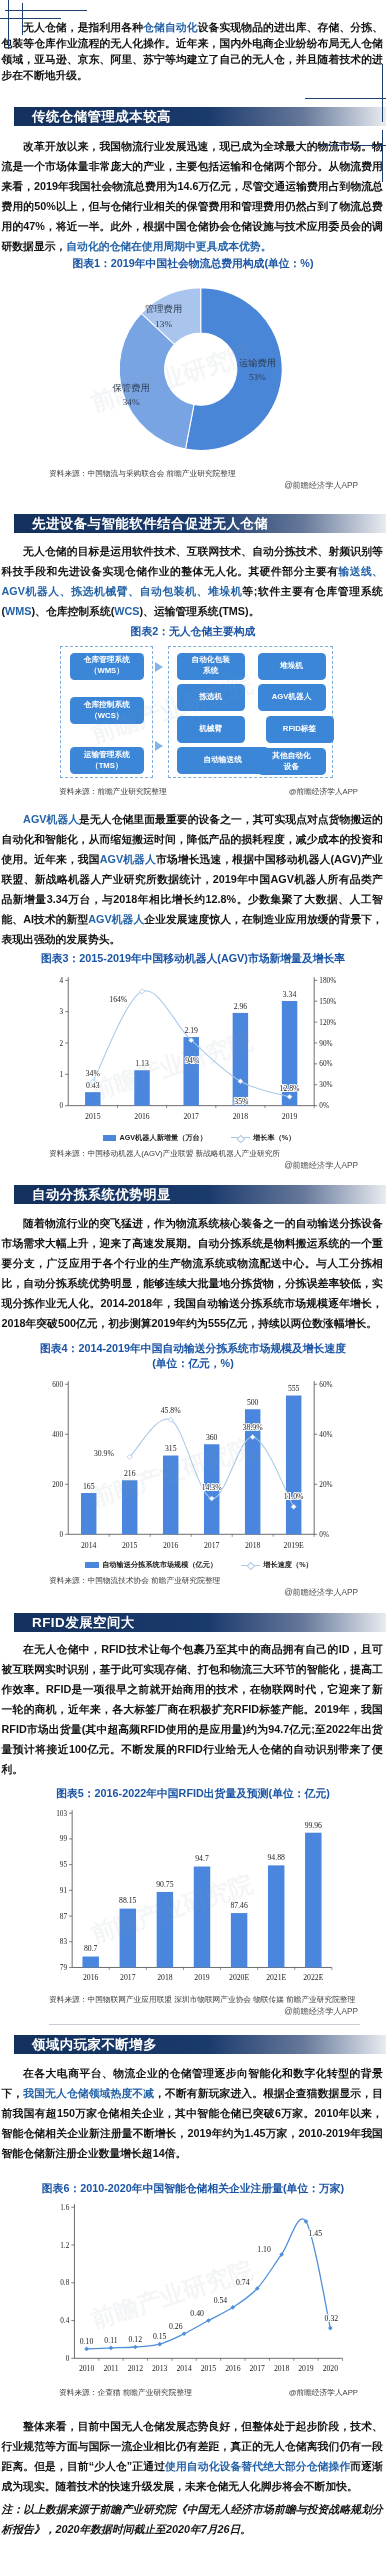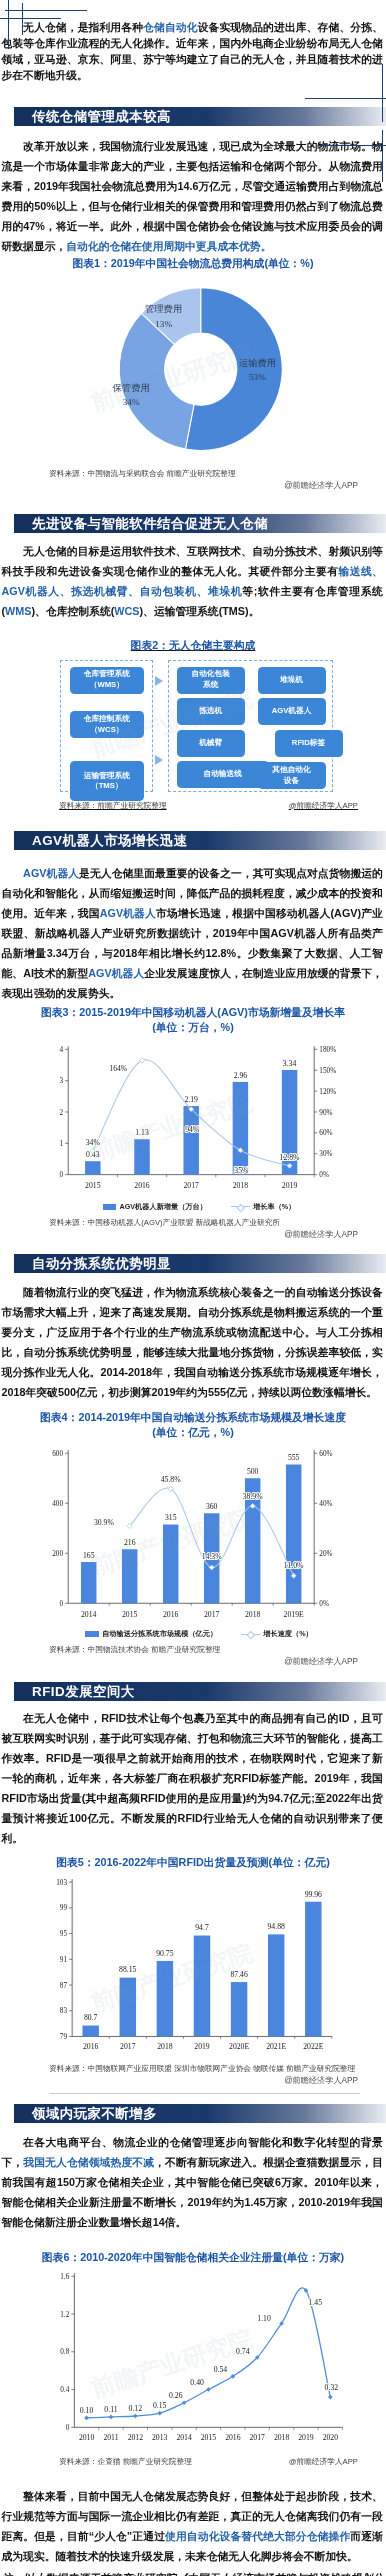--- a/index.html
+++ b/index.html
@@ -43,21 +43,21 @@
         font-weight:700;display:flex;flex-direction:column;align-items:center;
         justify-content:center;line-height:10.8px;text-align:center;}
   .arrow{position:absolute;width:0;height:0;border-top:5.7px solid transparent;
         border-bottom:5.7px solid transparent;border-left:8.8px solid #85b5e8;}
   .wm{position:absolute;left:88px;top:45%;font-size:24px;font-weight:700;
         color:rgba(140,155,175,0.10);transform:rotate(-18deg);pointer-events:none;white-space:nowrap;}
   
   #h1{margin-top:24px;} #p1{margin-top:10.3px;}
   #f1 .c-title{margin-top:0;}
   #h2{margin-top:23px;} #p2{margin-top:7.2px;}
-  #f2{margin-top:17px;text-decoration:underline;}
+  #f2{margin-top:3px;}
   #h3{margin-top:20.6px;} #p3{margin-top:12.4px;}
   #f3{margin-top:2.1px;} #f3 .canvas{margin-top:7.2px;}
   #h4{margin-top:14.4px;} #p4{margin-top:8.2px;}
   #f4{margin-top:8.2px;} #f4 .canvas{margin-top:6.2px;}
   #h5{margin-top:14.4px;} #p5{margin-top:7.2px;}
   #f5{margin-top:7.2px;} #f5 .canvas{margin-top:5.2px;}
   #h6{margin-top:10.3px;} #p6{margin-top:9.3px;}
   #f6{margin-top:18px;} #f6 .canvas{margin-top:4.1px;}
   #final{margin-top:18.5px;}
   .src{margin-top:6.2px;}
@@ -109,21 +109,21 @@
         <div class="diagram">
           <div class="dbox" style="left: 26px; top: 0px; width: 93px; height: 132px;">
             <div class="dbtn" style="left: 9.3px; top: 5.2px; width: 74px; height: 27px;">
               <span>仓库管理系统</span>
               <span>（WMS）</span>
             </div>
             <div class="dbtn" style="left: 9.3px; top: 50px; width: 74px; height: 27px;">
               <span>仓库控制系统</span>
               <span>（WCS）</span>
             </div>
-            <div class="dbtn" style="left: 9.3px; top: 100px; width: 74px; height: 40px;">
+            <div class="dbtn" style="left: 9.3px; top: 100px; width: 74px; height: 27px;">
               <span>运输管理系统</span>
               <span>（TMS）</span>
             </div>
           </div>
           <div class="dbox" style="left: 134px; top: 0px; width: 165px; height: 132px;">
             <div class="dbtn" style="left: 8.2px; top: 5.2px; width: 68px; height: 27px;">
               <span>自动化包装</span>
               <span>系统</span>
             </div>
             <div class="dbtn" style="left: 89px; top: 5.2px; width: 68px; height: 27px;">
@@ -131,21 +131,21 @@
             </div>
             <div class="dbtn" style="left: 8.2px; top: 37px; width: 68px; height: 27px;">
               <span>拣选机</span>
             </div>
             <div class="dbtn" style="left: 89px; top: 37px; width: 68px; height: 27px;">
               <span>AGV机器人</span>
             </div>
             <div class="dbtn" style="left: 8.2px; top: 69px; width: 68px; height: 27px; text-align: center;">
               <span>机械臂</span>
             </div>
-            <div class="dbtn" style="left: 106px; top: 69px; width: 68px; height: 27px;">
+            <div class="dbtn" style="left: 97px; top: 69px; width: 68px; height: 27px;">
               <span>RFID标签</span>
             </div>
             <div class="dbtn" style="left: 8.2px; top: 100px; width: 92px; height: 27px;">
               <span>自动输送线</span>
             </div>
             <div class="dbtn" style="left: 89px; top: 101px; width: 68px; height: 27px;">
               <span>其他自动化</span>
               <span>设备</span>
             </div>
           </div>
@@ -153,26 +153,24 @@
           <div class="arrow" style="left: 121px; top: 95px;"></div>
         </div>
       </div>
     <div class="src-row">
       <span>资料来源：前瞻产业研究院整理</span>
       <span>@前瞻经济学人APP</span>
     </div>
     <div class="wm" style="top:40%">前瞻产业研究院</div>
   </div>
 
-  <div class="sec-header" id="h3"><span>AGV机器人市场增长迅速</span></div>
   <p class="para" id="p3"><span class="blue">AGV机器人</span><span>是无人仓储里面最重要的设备之一，其可实现点对点货物搬运的自动化和智能化，从而缩短搬运时间，降低产品的损耗程度，减少成本的投资和使用。近年来，我国</span><span class="blue">AGV机器人</span><span>市场增长迅速，根据中国移动机器人(AGV)产业联盟、新战略机器人产业研究所数据统计，2019年中国AGV机器人所有品类产品新增量3.34万台，与2018年相比增长约12.8%。少数集聚了大数据、人工智能、AI技术的新型</span><span class="blue">AGV机器人</span><span>企业发展速度惊人，在制造业应用放缓的背景下，表现出强劲的发展势头。</span></p>
 
   <div class="chart-block" id="f3">
     <div class="c-title">图表3：2015-2019年中国移动机器人(AGV)市场新增量及增长率</div>
-    <div class="c-title">(单位：万台，%)</div>
     <div class="canvas"><svg width="330" height="155" viewBox="0 0 640 300">
           <line x1="78" y1="6" x2="78" y2="255" stroke="#333" stroke-width="1.4"></line>
           <line x1="78" y1="255" x2="555" y2="255" stroke="#333" stroke-width="1.4"></line>
           <line x1="555" y1="6" x2="555" y2="255" stroke="#333" stroke-width="1.4"></line>
           <line x1="72" y1="255" x2="78" y2="255" stroke="#333" stroke-width="1.2"></line>
           <text x="68" y="260" font-size="14" font-family="&quot;Liberation Serif&quot;, serif" fill="#1a1a1a" text-anchor="end">0</text>
           <line x1="72" y1="194.25" x2="78" y2="194.25" stroke="#333" stroke-width="1.2"></line>
           <text x="68" y="199.25" font-size="14" font-family="&quot;Liberation Serif&quot;, serif" fill="#1a1a1a" text-anchor="end">1</text>
           <line x1="72" y1="133.5" x2="78" y2="133.5" stroke="#333" stroke-width="1.2"></line>
           <text x="68" y="138.5" font-size="14" font-family="&quot;Liberation Serif&quot;, serif" fill="#1a1a1a" text-anchor="end">2</text>

